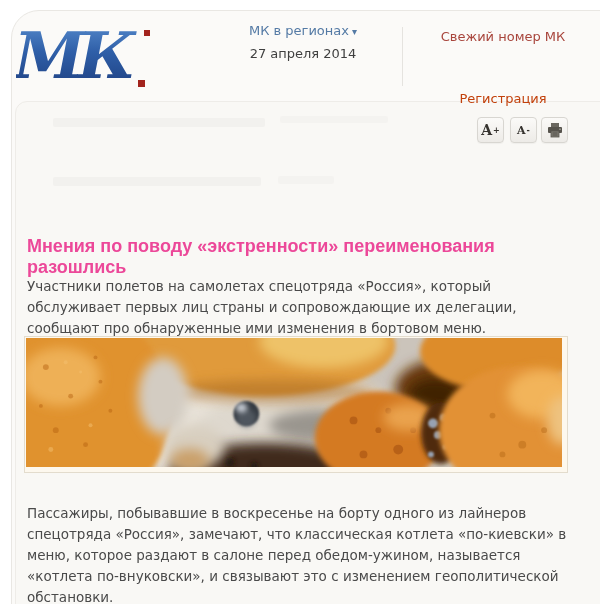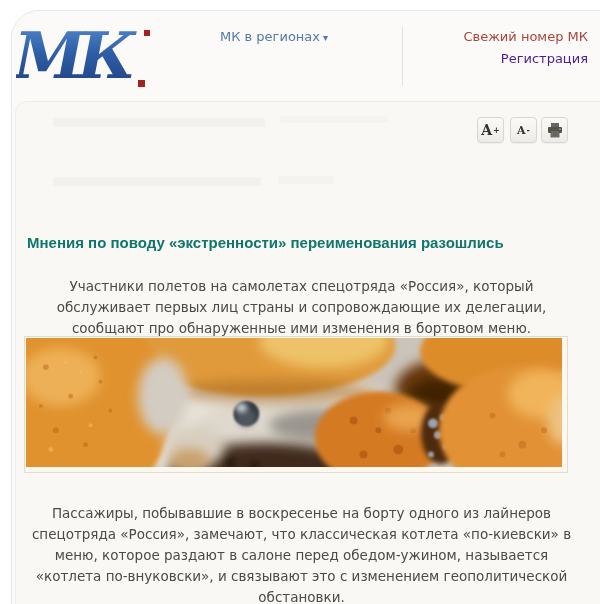--- a/index.html
+++ b/index.html
@@ -16,58 +16,58 @@
     border-radius:28px 0 0 0;
   }
   .article-card{
     position:absolute;left:15px;top:101px;width:587px;height:505px;
     background:#f9f8f5;border:1px solid #eeece8;
     border-radius:12px 0 0 0;
   }
   
   .logo{position:absolute;left:16px;top:20px;width:140px;height:72px;}
   .nav-left{
-    position:absolute;left:220px;top:26px;width:166px;text-align:left;
+    position:absolute;left:220px;top:20px;width:166px;text-align:center;
     font-size:13px;color:#3f3f3f;line-height:22px;
   }
   .nav-left .row{white-space:nowrap;}
   .link-blue{color:#547aa5;text-decoration:none;cursor:pointer;}
   .caret{font-size:10px;color:#547aa5;margin-left:3px;}
   .v-divider{position:absolute;left:402px;top:27px;width:1px;height:59px;background:#e5e3df;}
   .nav-right{
-    position:absolute;left:418px;top:26px;width:170px;text-align:right;
+    position:absolute;left:418px;top:26px;width:170px;text-align:center;
     font-size:13px;color:#3f3f3f;line-height:22px;
   }
   .link-red{color:#a8453c;text-decoration:none;cursor:pointer;display:block;}
-  .link-dark{color:#4c1d95;text-decoration:none;cursor:pointer;display:block;}
+  .link-dark{color:#c2410c;text-decoration:none;cursor:pointer;display:block;margin-top:40px;}
   
   .ghost{position:absolute;background:#f2f1ee;border-radius:2px;}
   
   .tool-btn{
     position:absolute;top:117px;width:25px;height:24px;
     border:1px solid #d8d6d1;border-radius:4px;
     background:linear-gradient(#fbfaf8,#edebe7);
     box-shadow:0 1px 1px rgba(0,0,0,0.04);
     display:flex;align-items:center;justify-content:center;
     cursor:pointer;color:#36332f;
     font-family:"DejaVu Serif", serif;font-weight:bold;
   }
   .btn-a-plus{left:477px;font-size:14px;}
   .btn-a-minus{left:510px;font-size:11px;}
   .btn-print{left:541px;}
   .tool-sign{font-size:8px;font-family:"DejaVu Sans", sans-serif;margin-left:1px;}
   
   .headline{
     position:absolute;left:27px;top:224px;width:548px;
     font-family:"Liberation Sans", sans-serif;
-    font-size:15px;font-weight:bold;color:#0f766e;
+    font-size:18px;font-weight:bold;color:#ec4899;
   }
   .para{
     position:absolute;left:27px;width:549px;
-    font-size:13.5px;line-height:21px;color:#4a4a4a;text-align:center;
+    font-size:13.5px;line-height:21px;color:#4a4a4a;
   }
   .para-lead{top:262px;}
   .para-body{top:489px;}
   .photo-frame{
     position:absolute;left:24px;top:336px;width:540px;height:133px;
     background:#fdf8ee;border:1px solid #e3dccd;padding:1px;
   }
   .photo-frame svg{display:block;}
 </style>
 </head>
@@ -93,20 +93,21 @@
     <text x="-2" y="58" font-family="'DejaVu Serif', serif" font-size="64" font-style="italic" font-weight="bold" letter-spacing="-7" fill="url(#lg)">МК</text>
     <rect x="128" y="10" width="6" height="6" fill="#a2231d"></rect>
     <rect x="122" y="60" width="7" height="7" fill="#a2231d"></rect>
   </svg>
 </div>
 
 <div class="nav-left">
   <div class="row">
     <span class="link-blue">МК в регионах</span><span class="caret">▾</span>
   </div>
+  <div class="row">27 апреля 2014</div>
 </div>
 
 <div class="v-divider"></div>
 
 <div class="nav-right">
   <a class="link-red">Свежий номер МК</a>
   <a class="link-dark">Регистрация</a>
 </div>
 
 <div class="tool-btn btn-a-plus">

